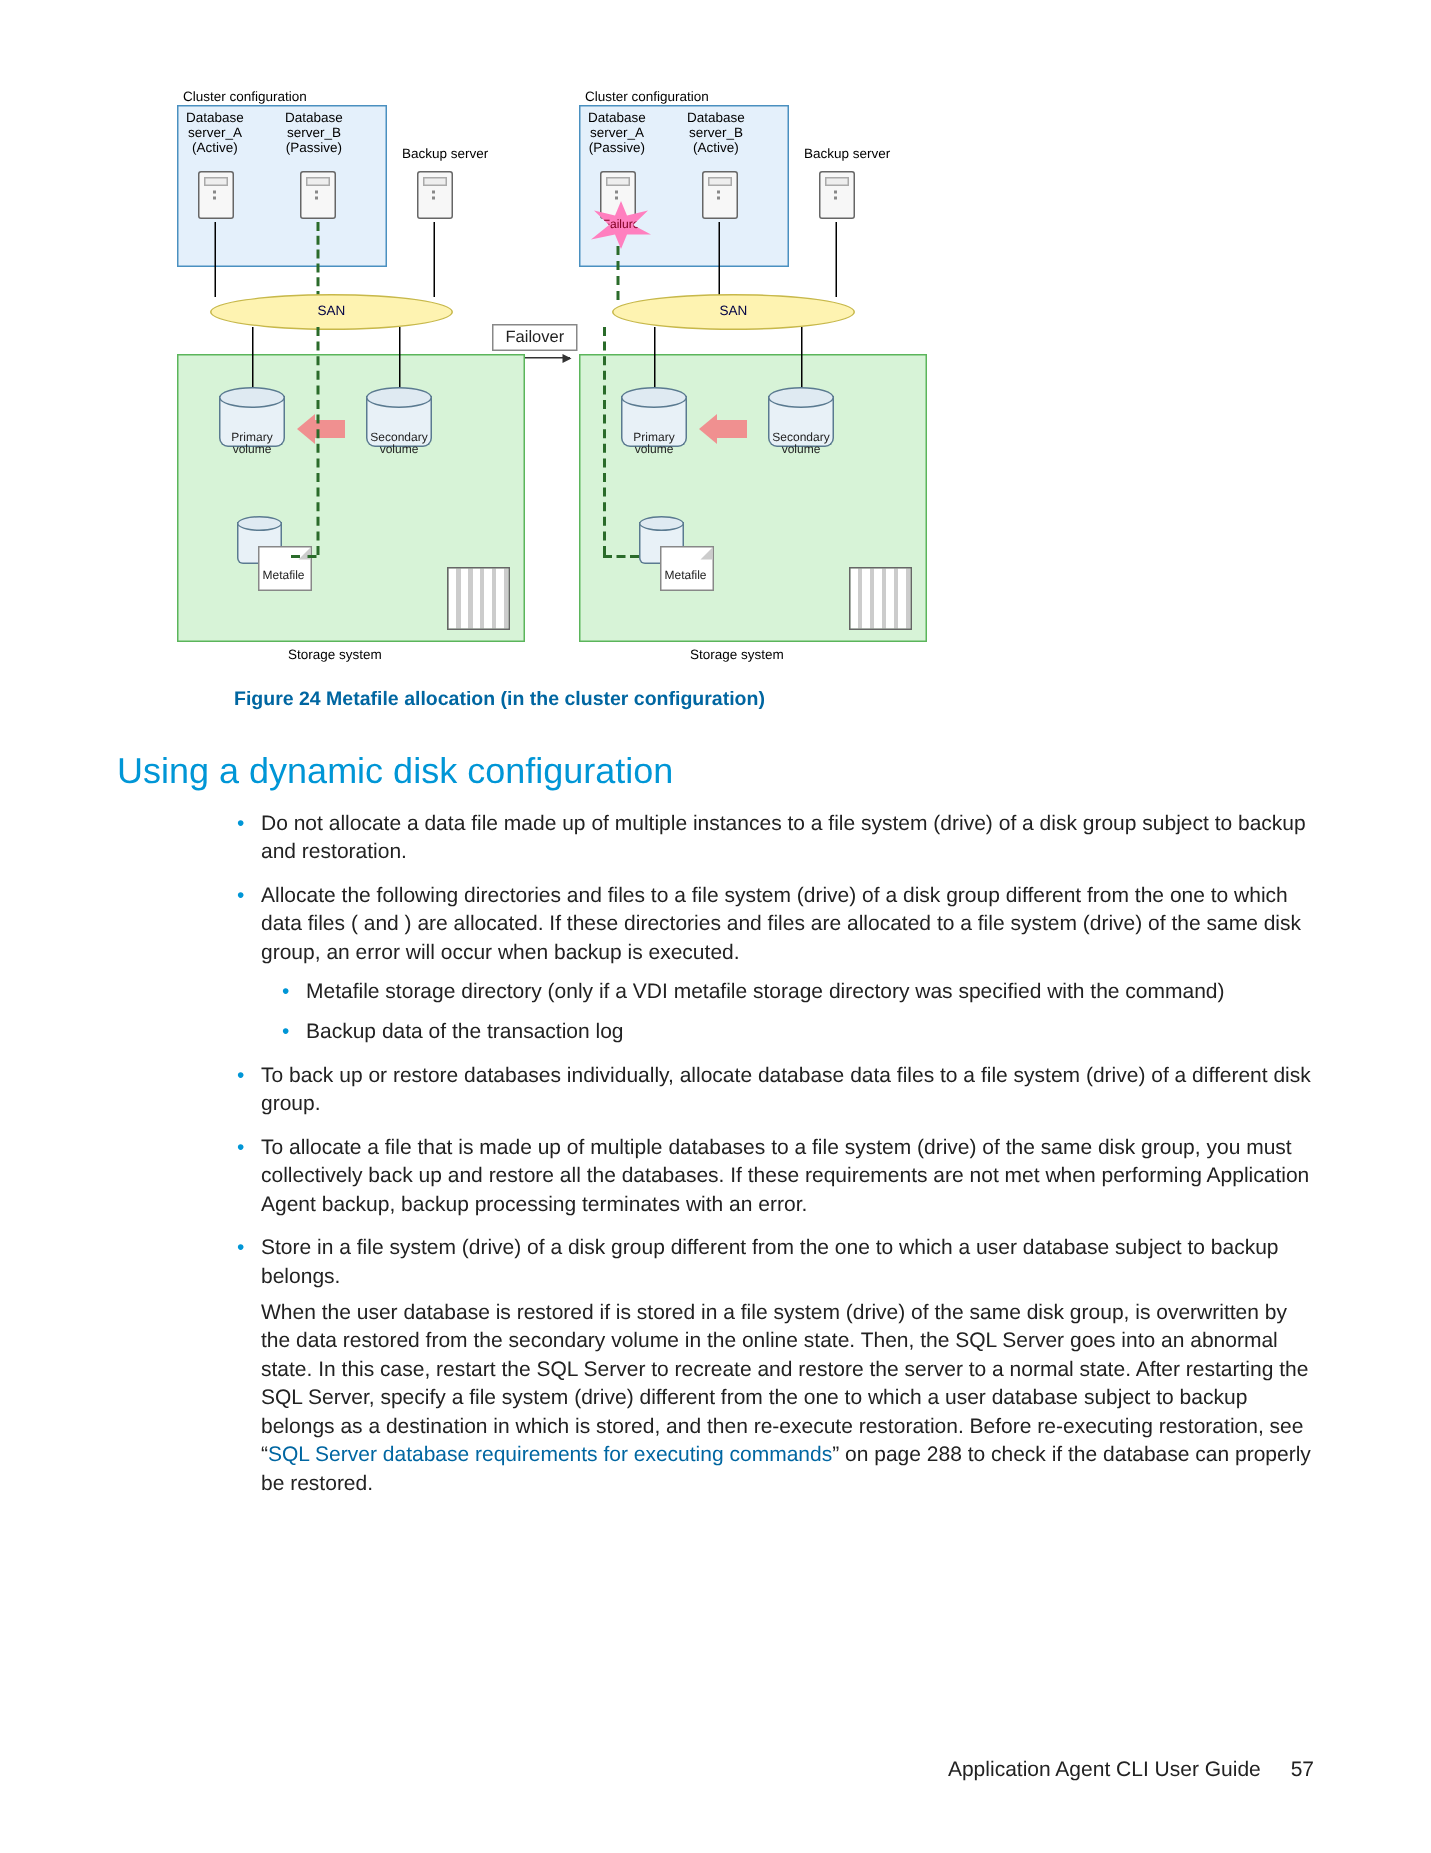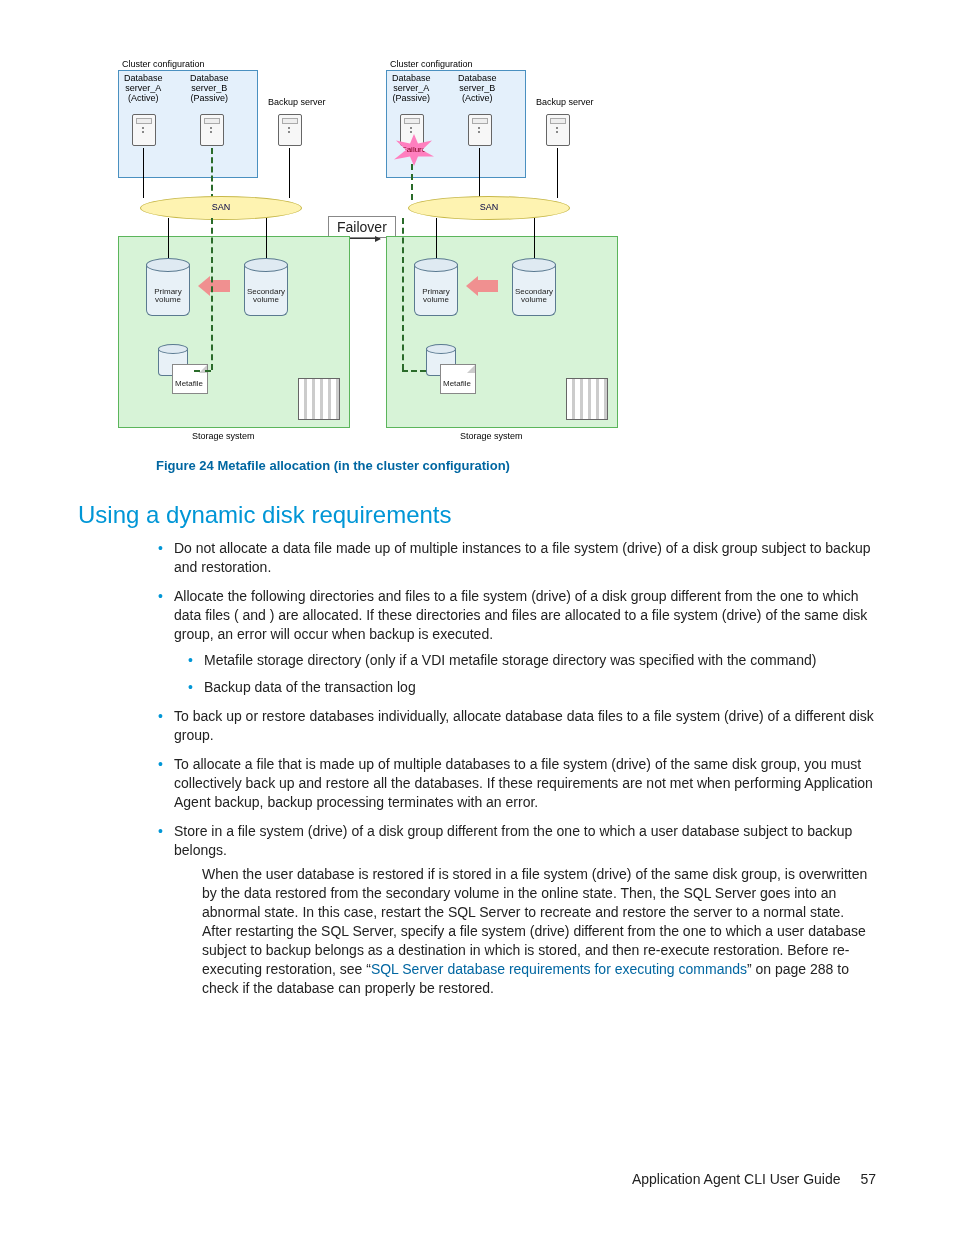--- a/index.html
+++ b/index.html
@@ -70,21 +70,20 @@
     content: "•";
     color: #0096d6;
     position: absolute;
     left: -16px;
     top: 0;
     font-size: 14px;
   }
   .para {
     margin-top: 6px;
     line-height: 1.35;
-    margin-left: 28px;
   }
   .link {
     color: #0066a1;
   }
   .footer {
     position: absolute;
     bottom: 48px;
     right: 78px;
     font-size: 14px;
   }
@@ -157,21 +156,21 @@
     border: 1px solid #c7b84a;
     border-radius: 50%;
     text-align: center;
     line-height: 20px;
     font-size: 9px;
     color: #004;
   }
   .cyl {
     position: absolute;
     width: 44px;
-    height: 58px;
+    height: 40px;
   }
   .cyl .c-top {
     position: absolute;
     top: 0; left: 0; right: 0;
     height: 12px;
     background: #dfeaf2;
     border: 1px solid #5a7a90;
     border-radius: 50%;
     z-index: 2;
   }
@@ -272,21 +271,21 @@
   }
   .vdash {
     position:absolute;
     width:0;
     border-left:2px dashed #2a6b2a;
   }
   .failover-box {
     position:absolute;
     border:1px solid #888;
     background:#fff;
-    font-size:14px;
+    font-size:11px;
     padding:2px 8px;
     text-align:center;
   }
   .harrow {
     position:absolute;
     height:0;
     border-top:1px solid #333;
   }
   .harrow::after{
     content:"";
@@ -422,21 +421,21 @@
 
       <div class="stripes" style="left:448px; top:320px;"></div>
 
       <div class="label" style="left:342px; top:374px;">Storage system</div>
 
     </div>
   </div>
 
   <div class="figure-caption">Figure 24 Metafile allocation (in the cluster configuration)</div>
 
-  <h2>Using a dynamic disk requirements</h2>
+  <h2>Using a dynamic disk configuration</h2>
 
   <ul class="outer">
     <li>Do not allocate a data file made up of multiple instances to a file system (drive) of a disk group subject to backup and restoration.</li>
     <li>
       <span>Allocate the following directories and files to a file system (drive) of a disk group different from the one to which data files (             and             ) are allocated. If these directories and files are allocated to a file system (drive) of the same disk group, an error will occur when backup is executed.</span>
       <ul class="inner">
         <li>Metafile storage directory (only if a VDI metafile storage directory was specified with the                      command)</li>
         <li>Backup data of the transaction log</li>
       </ul>
     </li>

